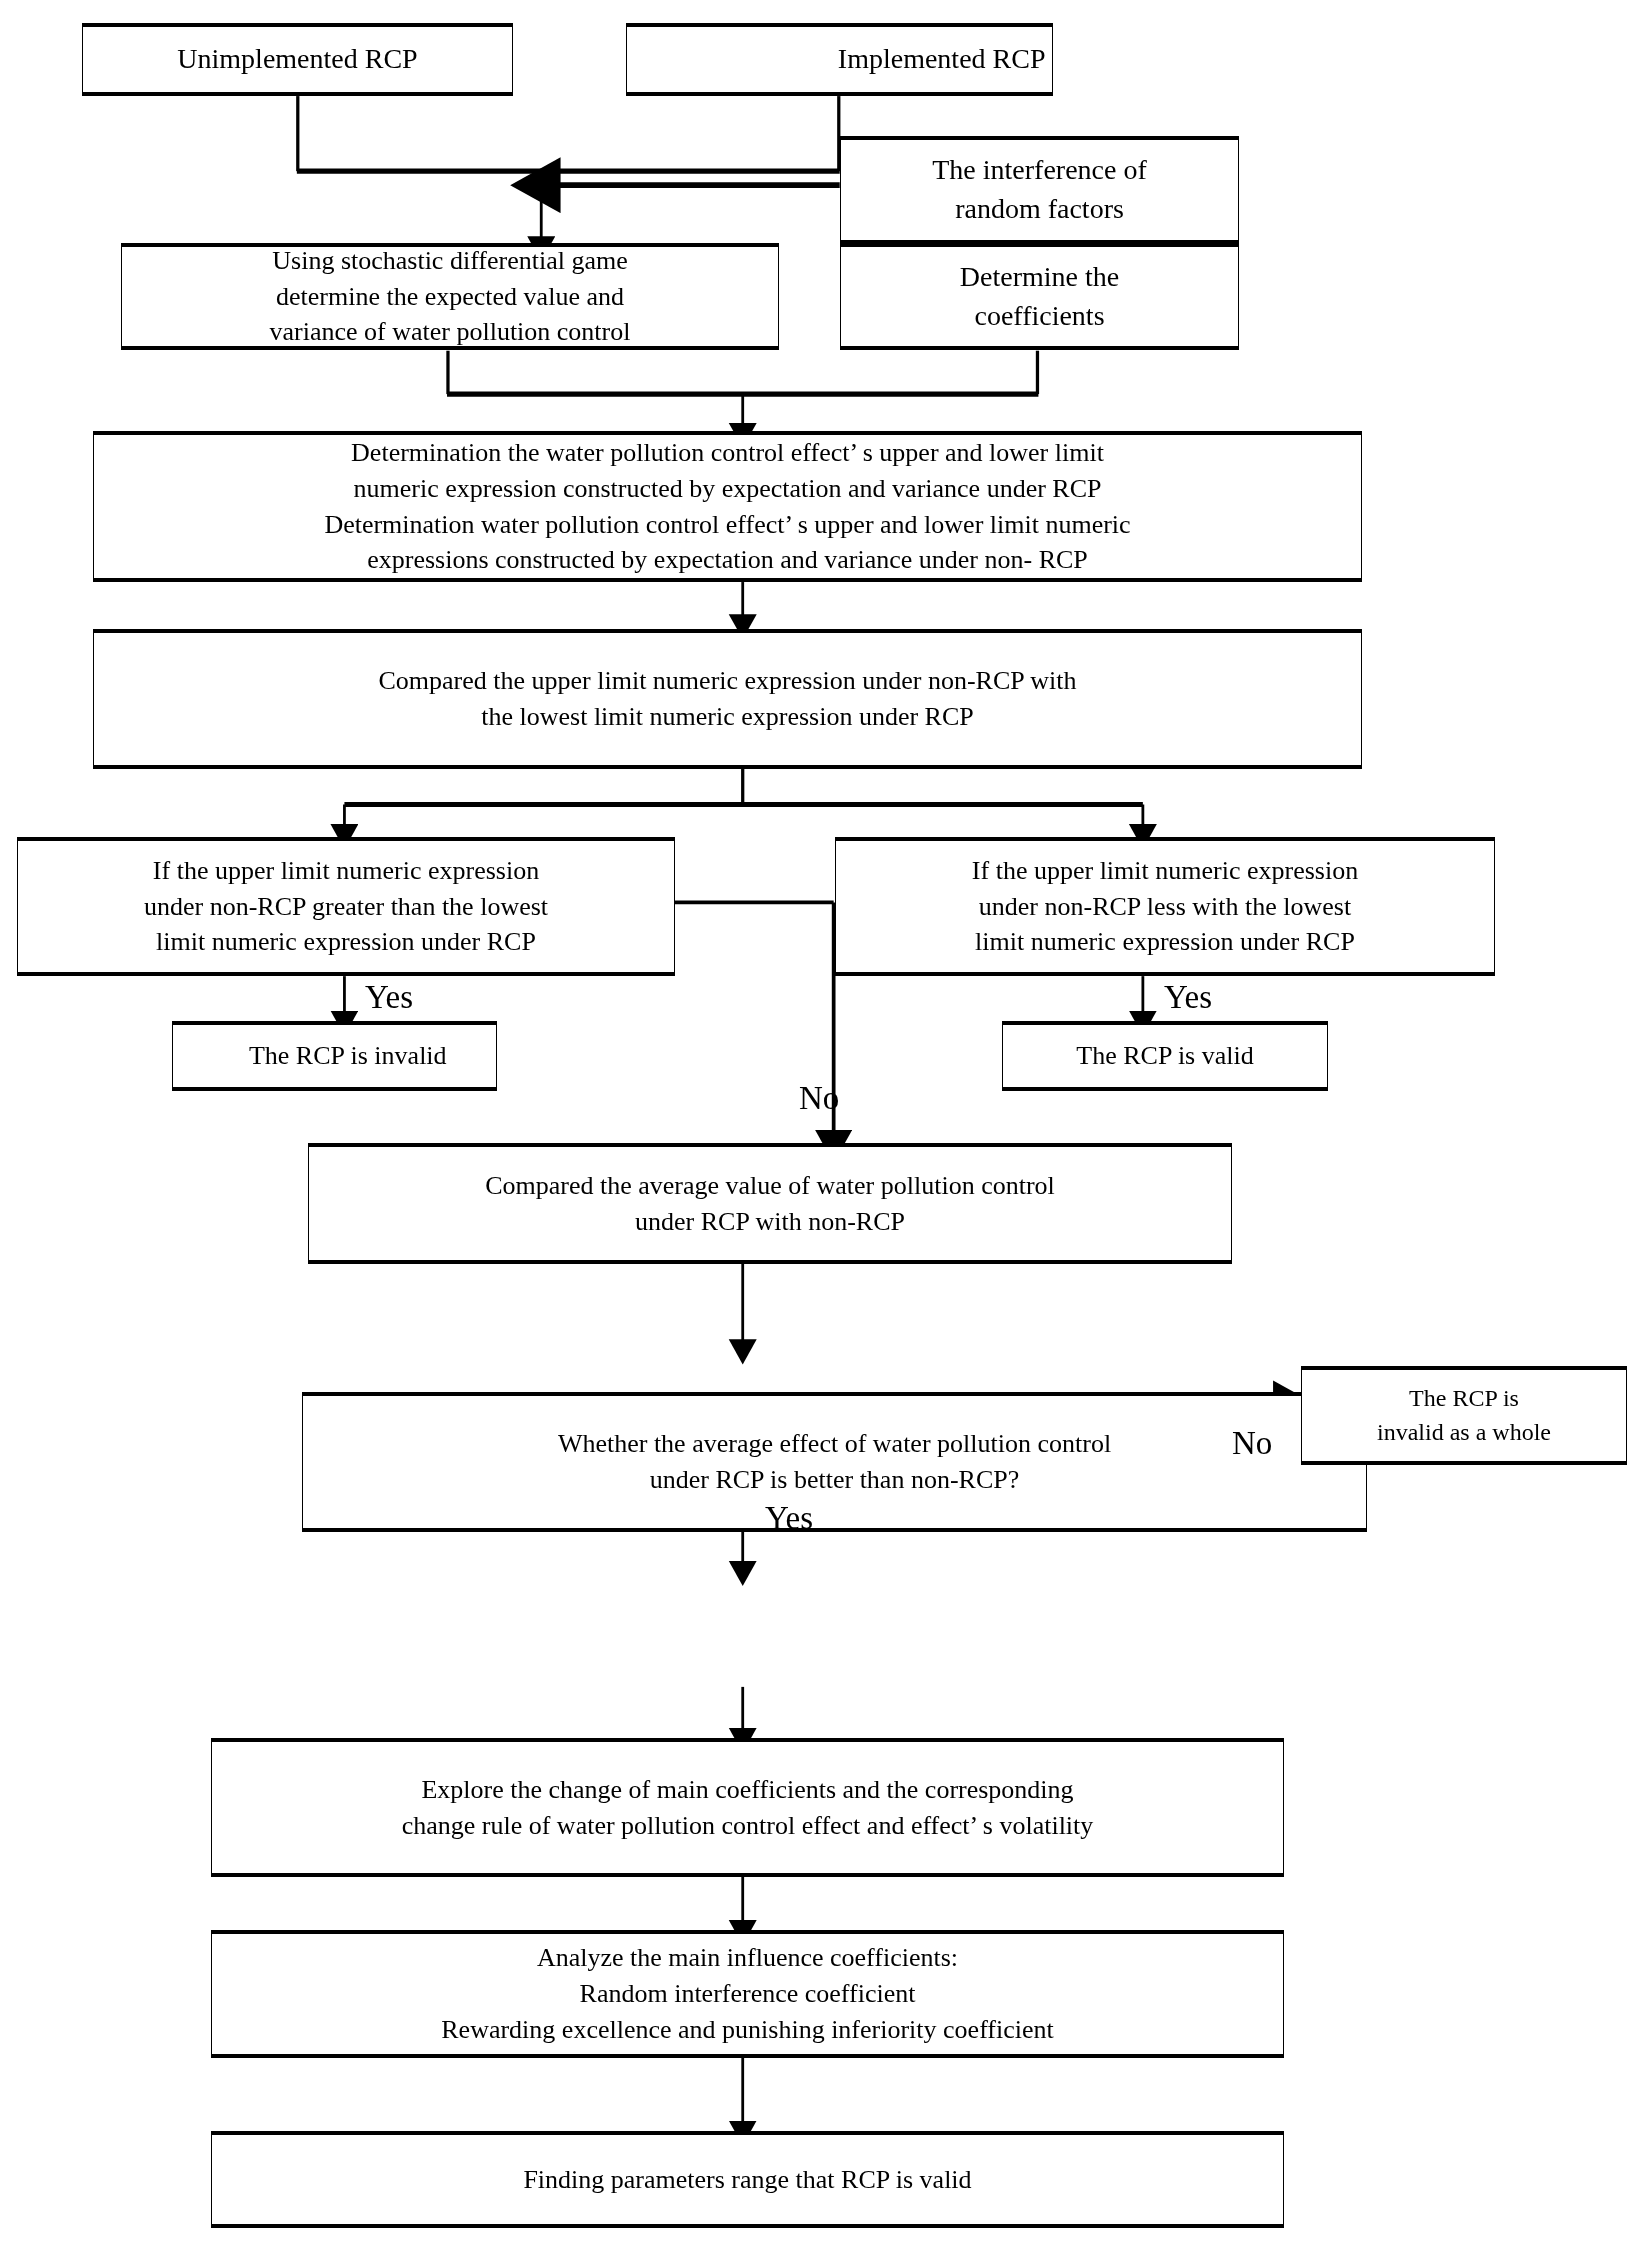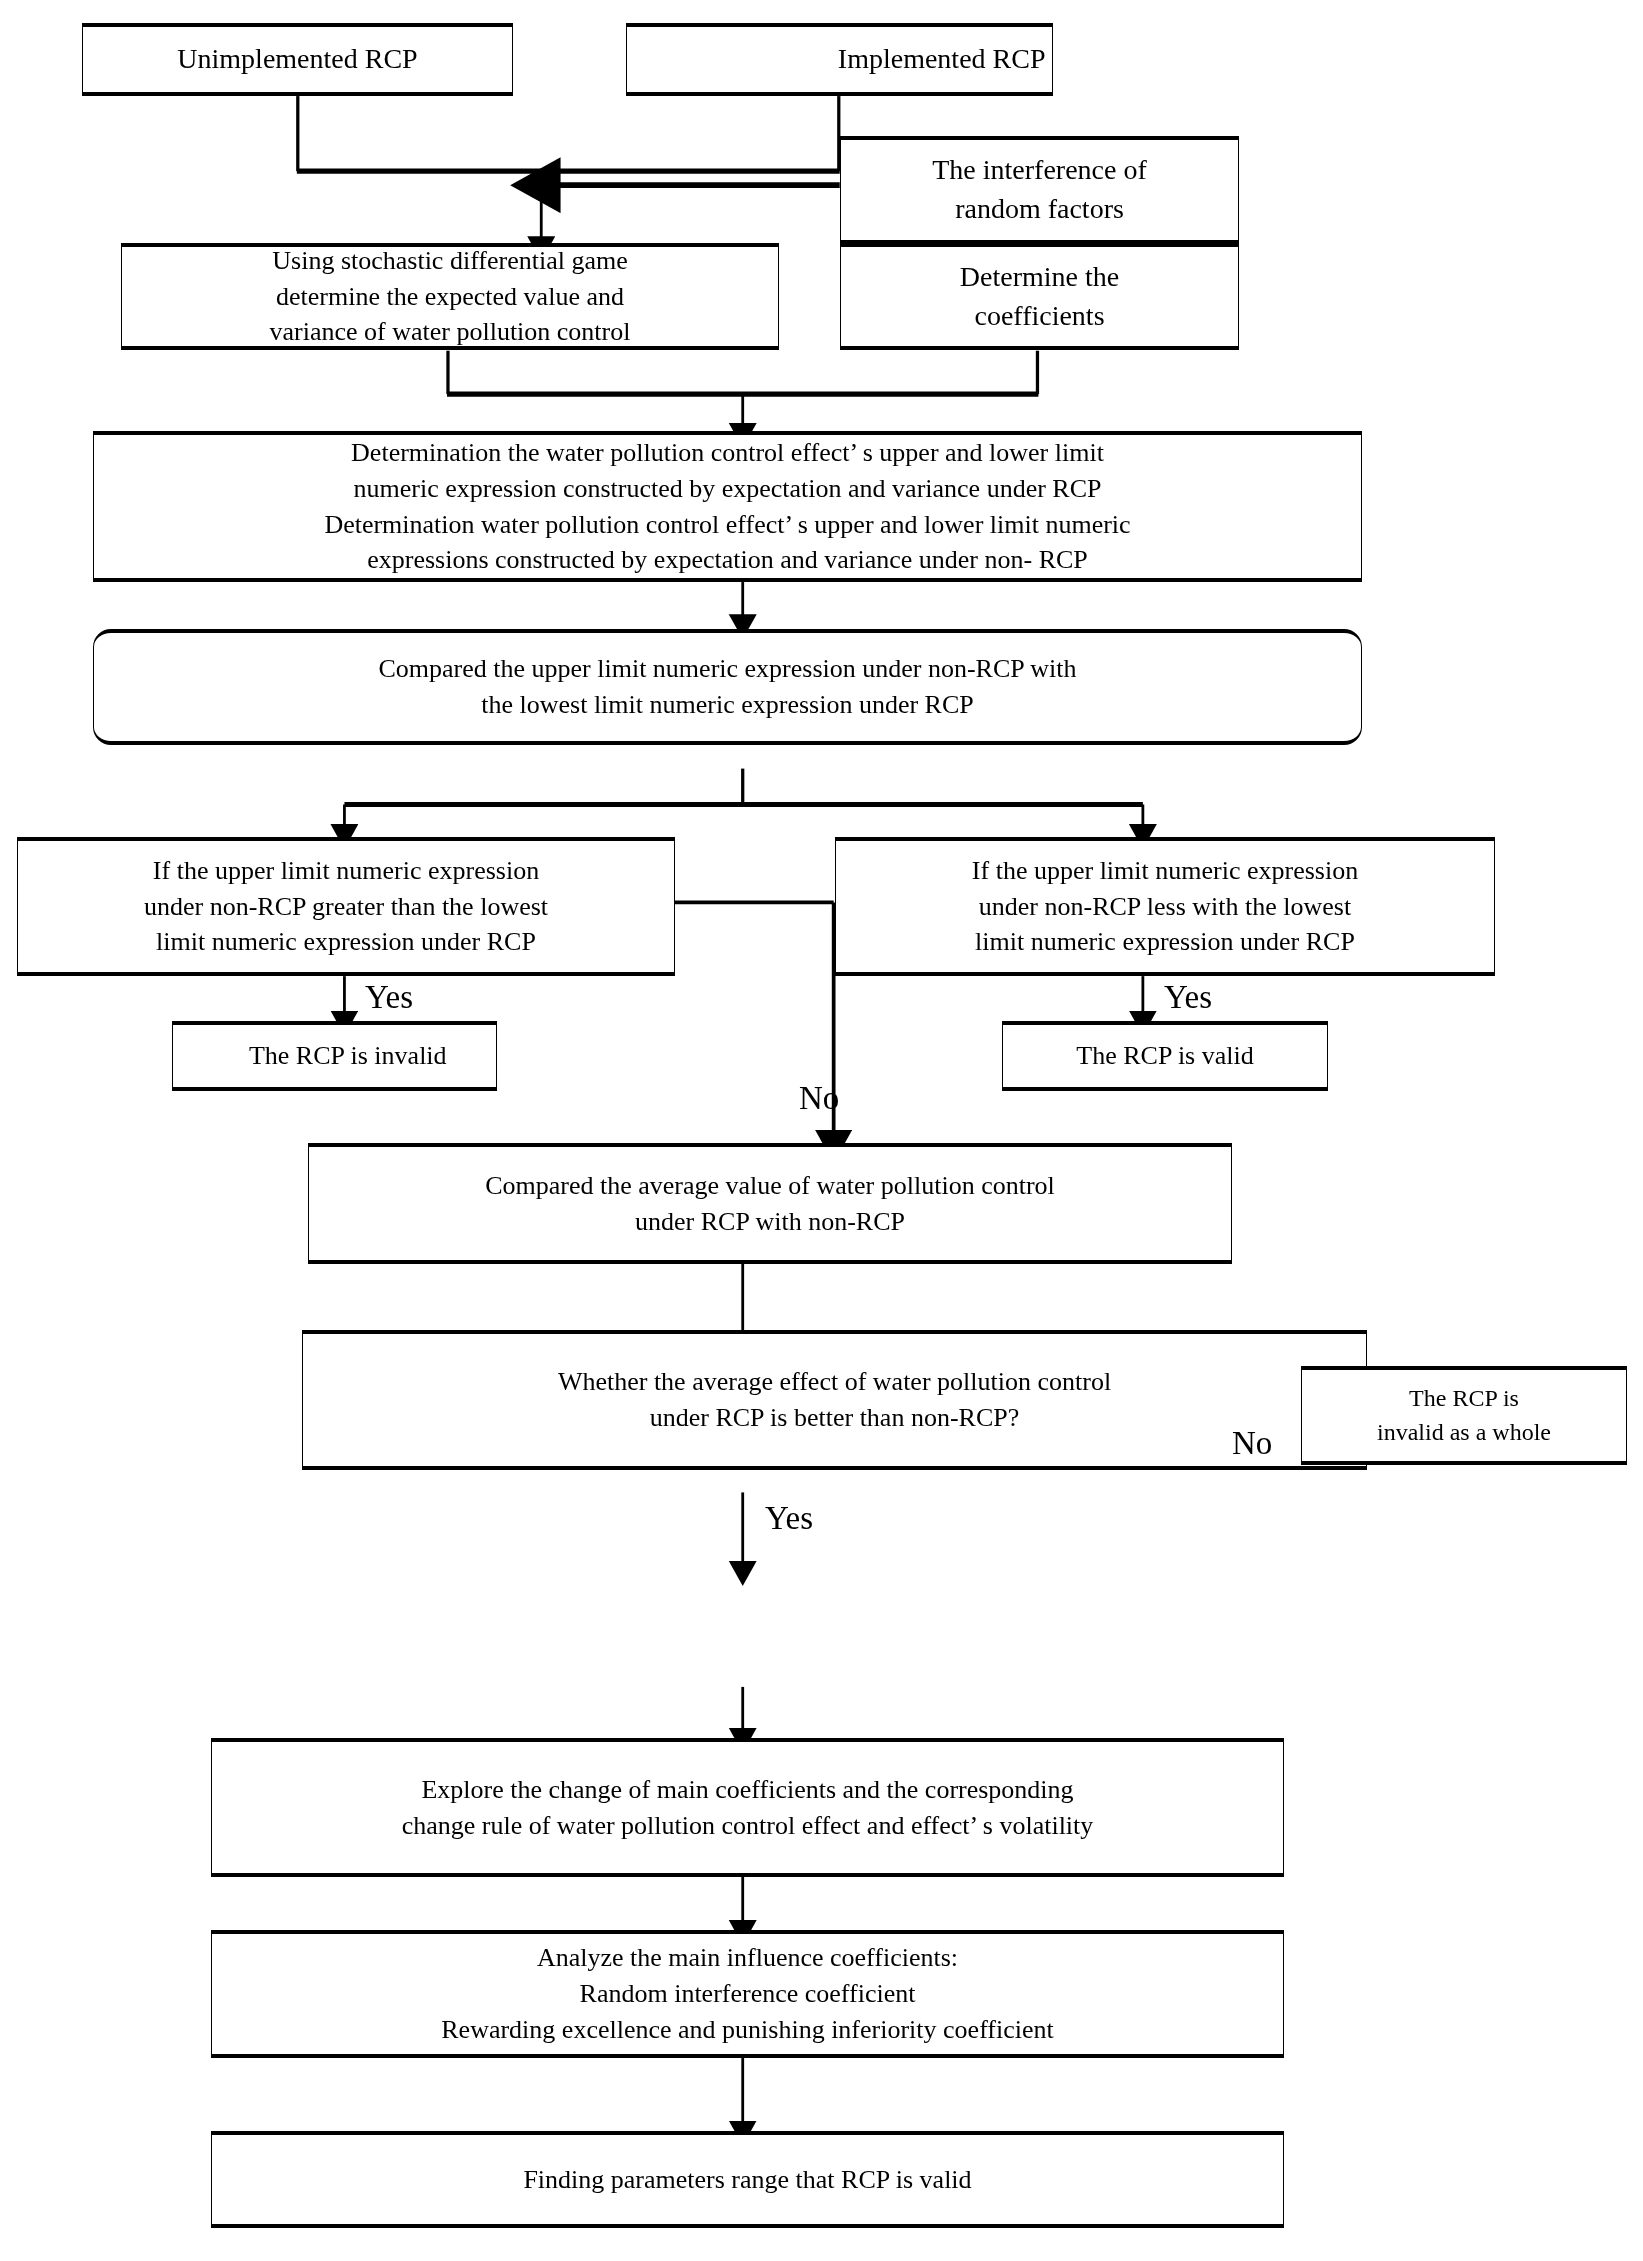--- a/index.html
+++ b/index.html
@@ -141,21 +141,21 @@
 coefficients</span>
   </div>
 
   <div class="node heavy fs-md" style="left:93px;top:431px;width:1269px;height:151px;">
     <span class="txt">Determination the water pollution control effect’ s upper and lower limit
 numeric expression constructed by expectation and variance under RCP
 Determination water pollution control effect’ s upper and lower limit numeric
 expressions constructed by expectation and variance under non- RCP</span>
   </div>
 
-  <div class="node heavy fs-md" style="left:93px;top:629px;width:1269px;height:116px;border-radius:18px;">
+  <div class="node heavy fs-md" style="left:93px;top:629px;width:1269px;height:140px;">
     <span class="txt">Compared the upper limit numeric expression under non-RCP with
 the lowest limit numeric expression under  RCP</span>
   </div>
 
   <div class="node heavy fs-md" style="left:17px;top:837px;width:658px;height:139px;">
     <span class="txt">If the upper limit numeric expression
 under non-RCP greater than the lowest
 limit numeric expression under  RCP</span>
   </div>
 
@@ -171,21 +171,21 @@
 
   <div class="node heavy fs-md" style="left:1002px;top:1021px;width:326px;height:70px;">
     <span class="txt">The RCP is  valid</span>
   </div>
 
   <div class="node heavy fs-md" style="left:308px;top:1143px;width:924px;height:121px;">
     <span class="txt">Compared the average value of water pollution control
 under RCP with non-RCP</span>
   </div>
 
-  <div class="node heavy fs-md" style="left:302px;top:1330px;width:1065px;height:140px;">
+  <div class="node heavy fs-md" style="left:302px;top:1392px;width:1065px;height:140px;">
     <span class="txt">Whether the average effect of water pollution control
 under RCP is better than non-RCP?</span>
   </div>
 
   <div class="node heavy fs-sm" style="left:1301px;top:1366px;width:326px;height:99px;">
     <span class="txt">The RCP is
 invalid as a whole</span>
   </div>
 
 

